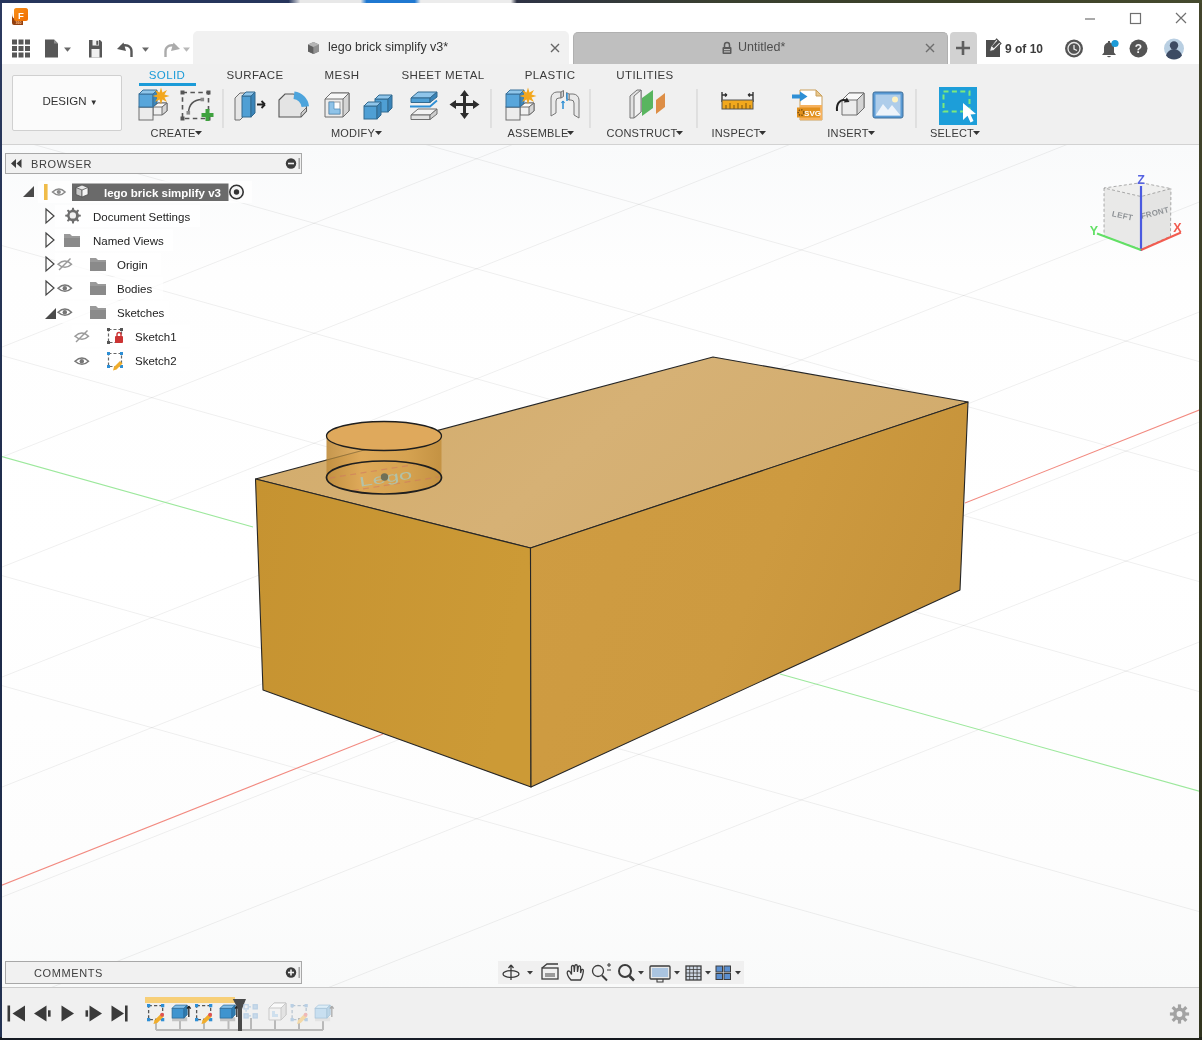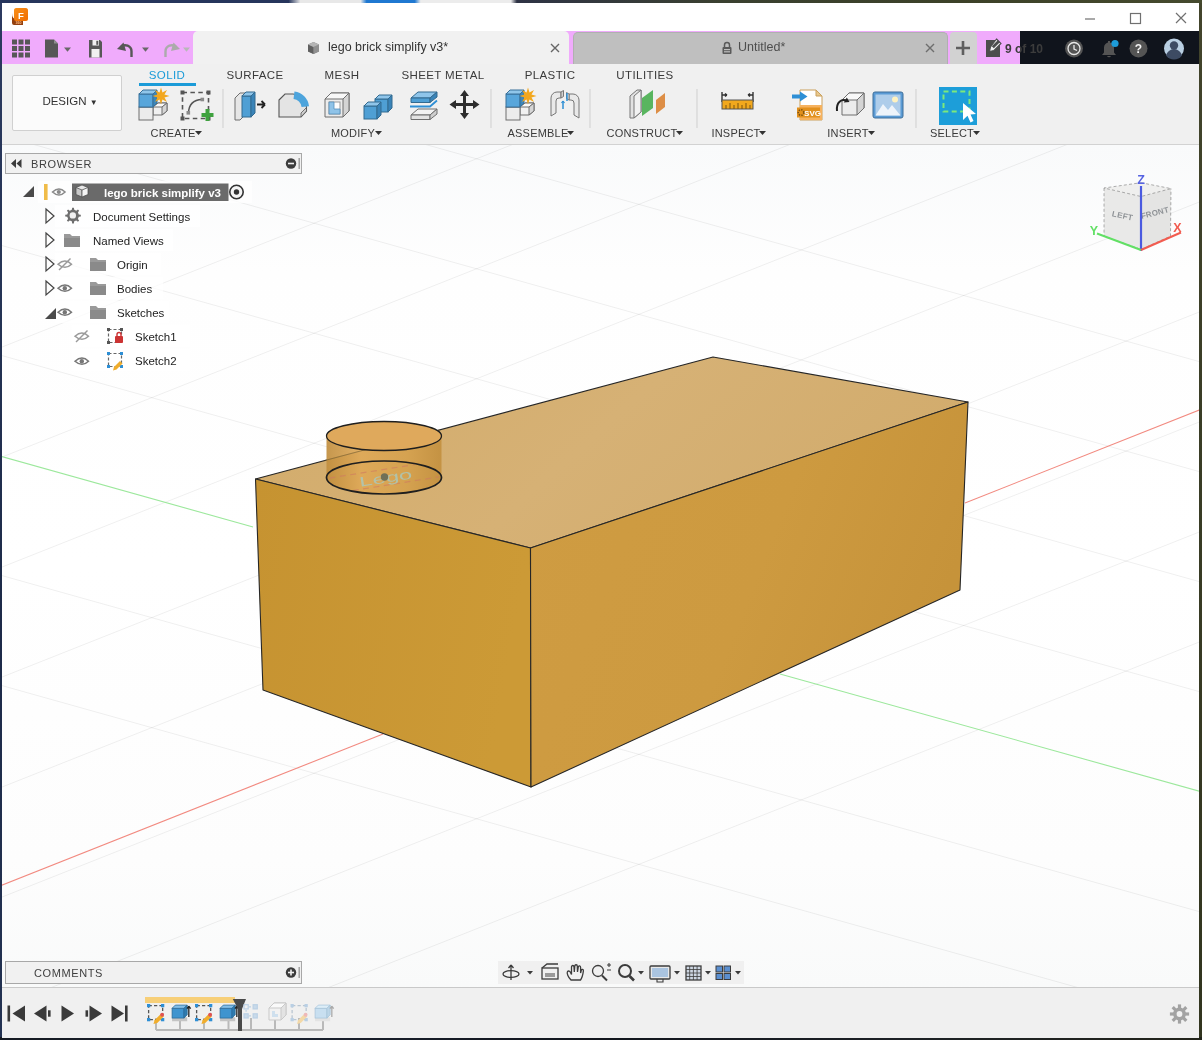--- a/index.html
+++ b/index.html
@@ -5,21 +5,21 @@
 body{width:1202px;height:1040px;overflow:hidden;font-family:"Liberation Sans",sans-serif;background:#10141c;}
 #page{position:absolute;left:0;top:0;width:1202px;height:1040px;}
 .abs{position:absolute;}
 
 #desk-top{left:0;top:0;width:1202px;height:3px;background:linear-gradient(90deg,#26355c 0%,#26355c 24%,#e8e8e8 25%,#e8e8e8 30%,#1f78d1 30.5%,#1f78d1 34.5%,#ececec 35%,#ececec 42.5%,#2e3345 43%,#3a4030 60%,#3c4128 80%,#454a2e 100%);}
 #desk-left{left:0;top:3px;width:2px;height:1034px;background:linear-gradient(180deg,#2c3a60 0%,#243354 30%,#1d2a48 60%,#233252 100%);}
 #desk-right{left:1199px;top:3px;width:3px;height:1034px;background:linear-gradient(180deg,#43452c 0%,#3a3d26 40%,#32351f 100%);}
 #desk-bottom{left:0;top:1037px;width:1202px;height:3px;background:linear-gradient(90deg,#151a22 0%,#1b2230 20%,#12161e 50%,#1d2126 75%,#23251c 100%);}
 
 #titlebar{left:2px;top:3px;width:1197px;height:28px;background:#ffffff;}
-#tabbar{left:2px;top:31px;width:1018px;height:33px;background:#f0abfc;text-decoration:underline;}
+#tabbar{left:2px;top:31px;width:1197px;height:33px;background:#ffffff;text-decoration:underline;}
 #ribbon{left:2px;top:64px;width:1197px;height:80px;background:#f0f0f0;border-bottom:1px solid #d2d2d2;}
 #canvas{left:2px;top:145px;width:1197px;height:842px;background:linear-gradient(180deg,#f9fafb 0%,#fefefe 15%,#ffffff 50%,#fdfdfd 85%,#f9fafa 100%);overflow:hidden;}
 #timeline{left:2px;top:987px;width:1197px;height:50px;background:#f0f0f0;border-top:1px solid #c9c9c9;}
 
 #title-text{left:31px;top:9px;font-size:13px;color:#8b9199;letter-spacing:0.2px;}
 </style></head>
 <body>
 <div id="page">
   <div class="abs" id="desk-top"></div>
   <div class="abs" id="desk-left"></div>

